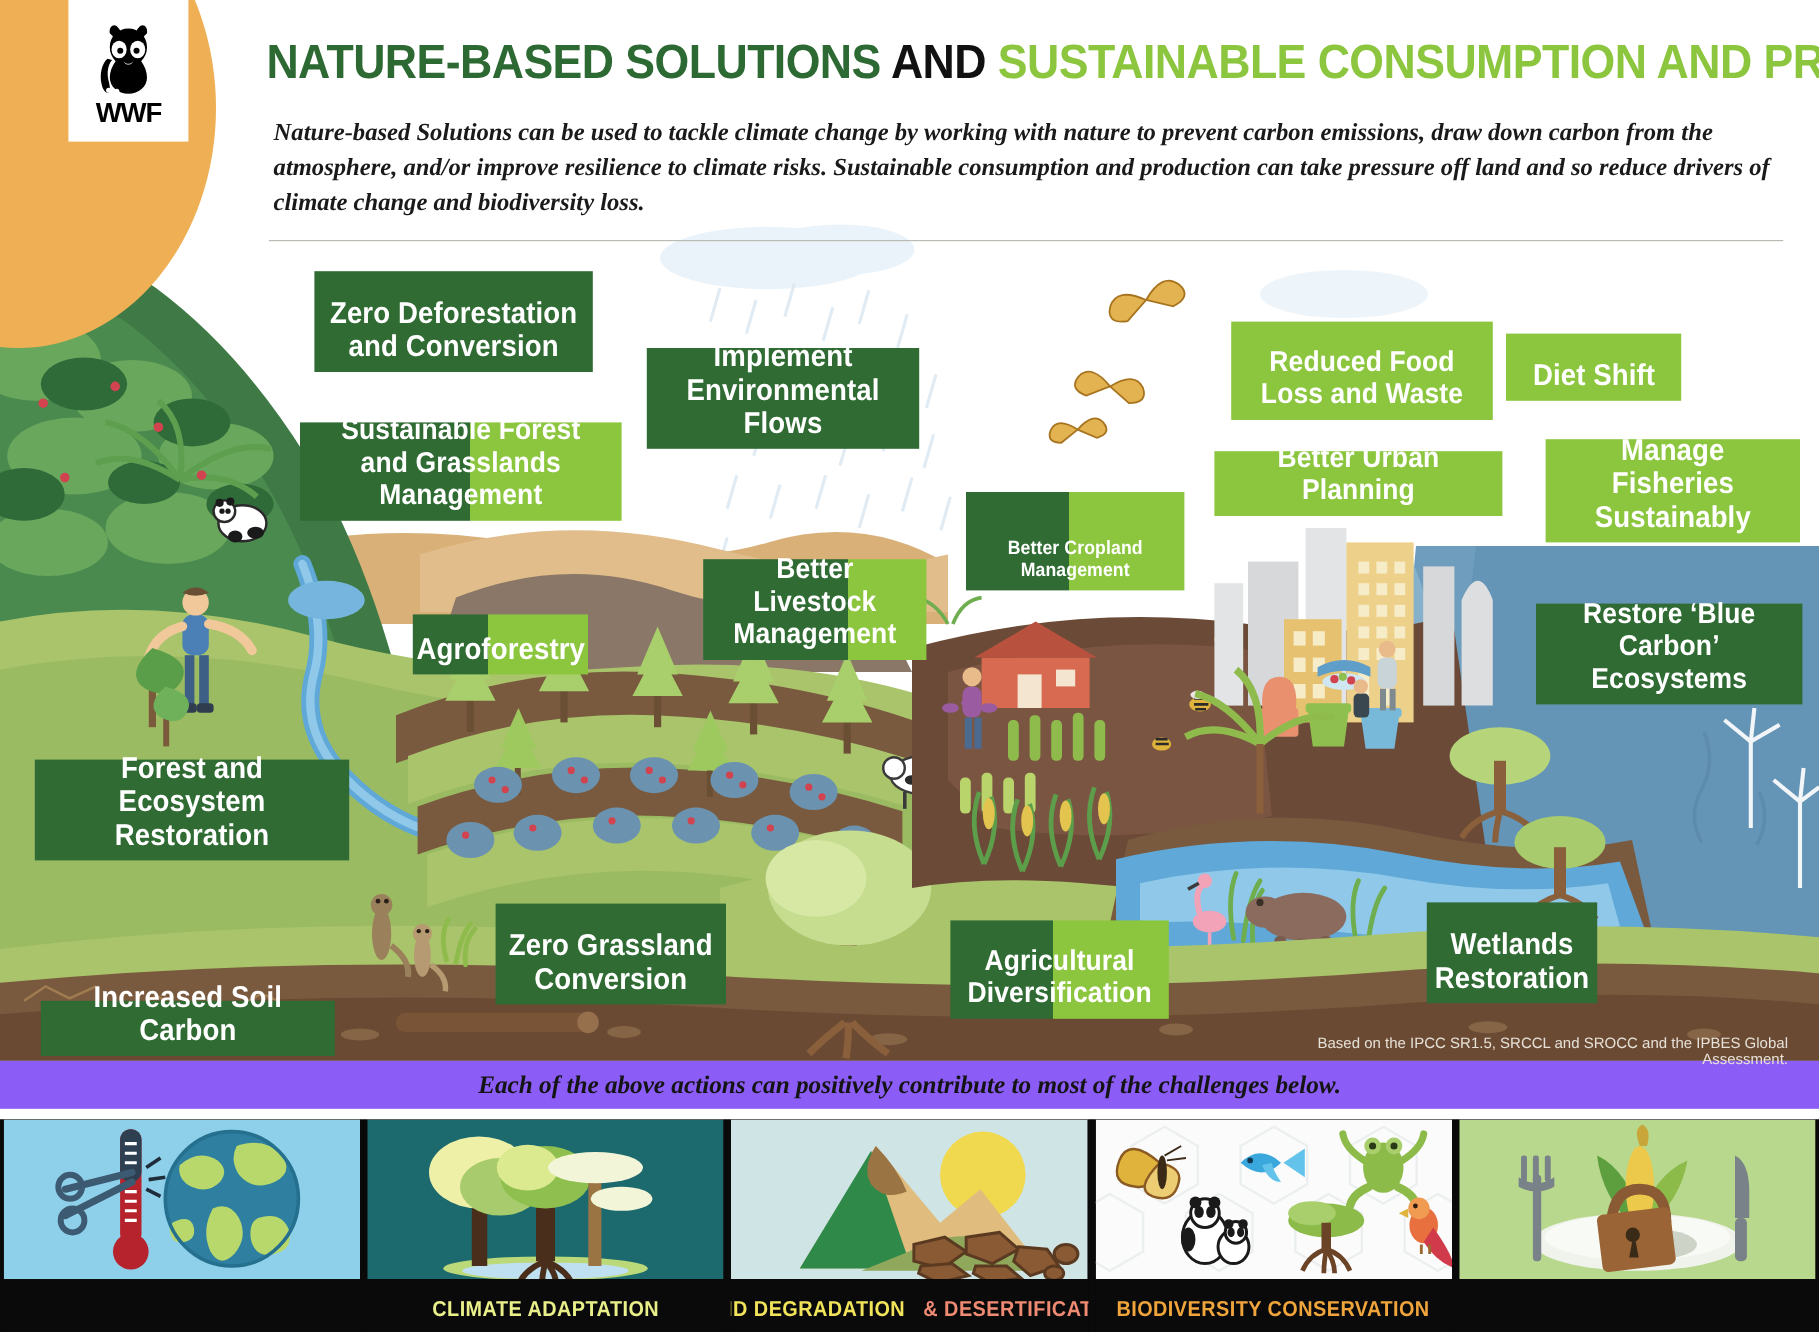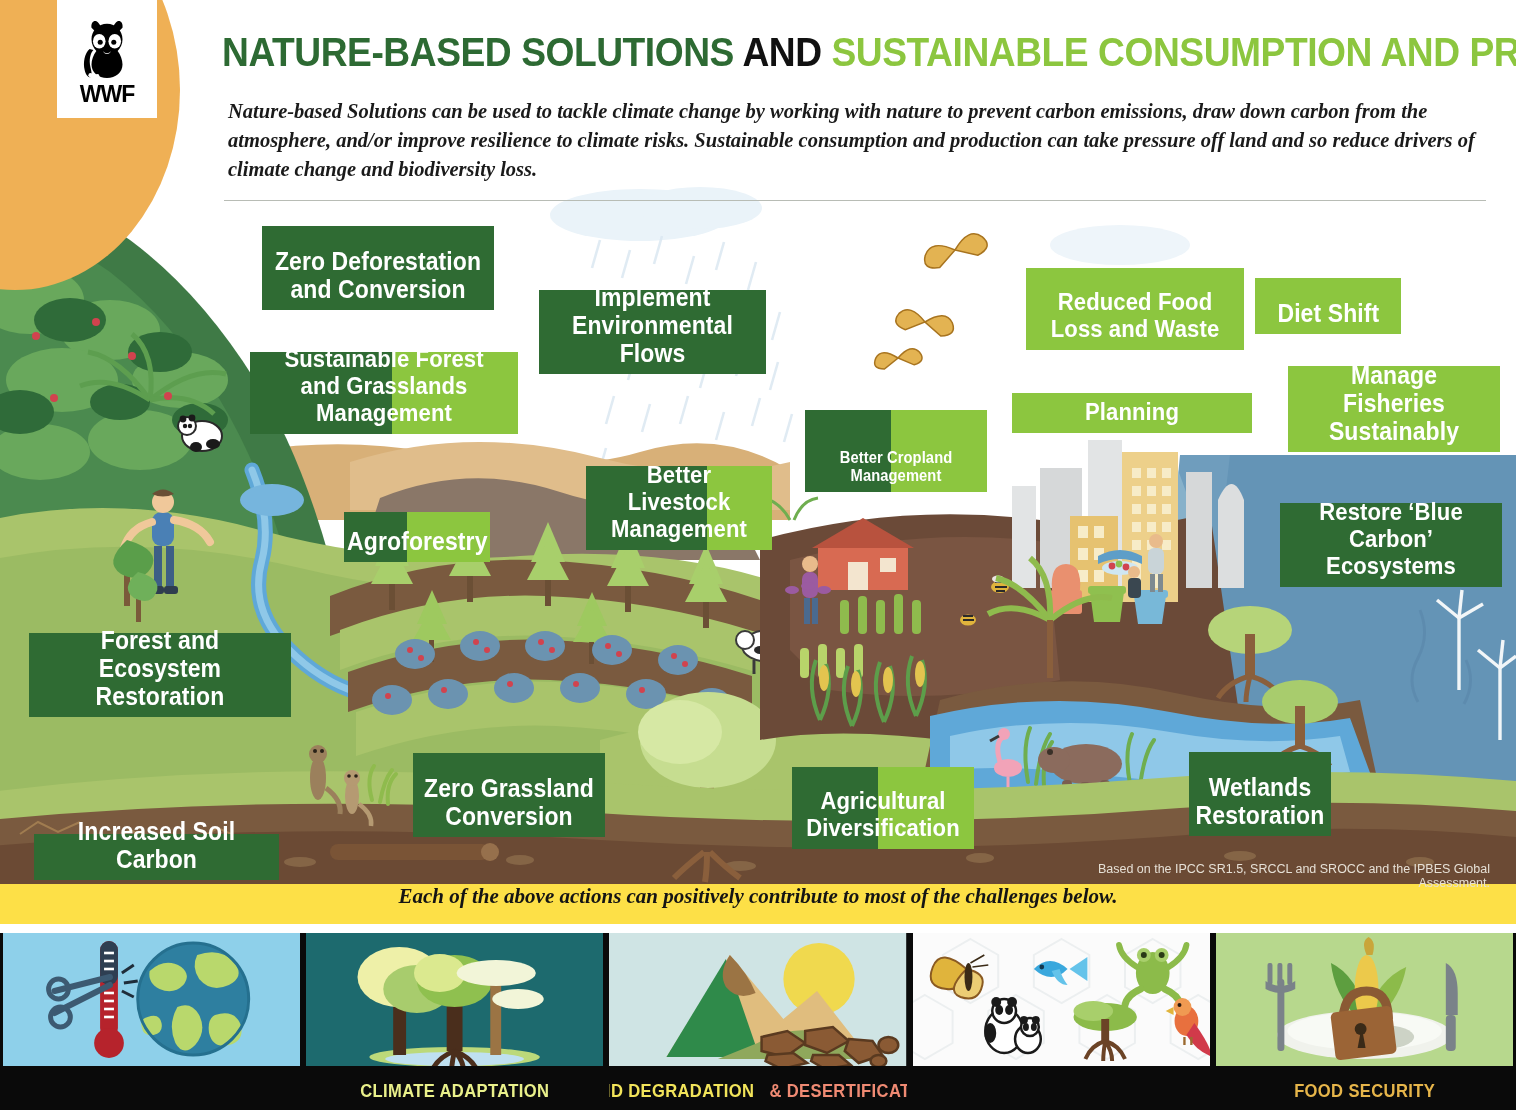--- a/index.html
+++ b/index.html
@@ -76,22 +76,22 @@
   
   .attrib{
     position:absolute;left:1050px;top:862px;width:440px;
     text-align:right;color:#e6e0d6;font-size:12.5px;
     font-family:"Liberation Sans",sans-serif;z-index:45;
   }
 
   
   .mid-banner{
     position:absolute;left:0;top:884px;width:1516px;height:40px;
-    background:#fde047;z-index:30;
-    display:flex;justify-content:center;
+    background:#8b5cf6;z-index:30;
+    display:flex;align-items:center;justify-content:center;
   }
   .mid-banner span{
     font-family:"Liberation Serif",serif;font-style:italic;font-weight:bold;
     font-size:21px;color:#141414;
   }
 
   
   .challenges{
     position:absolute;left:0;top:933px;width:1516px;height:183px;
     display:flex;z-index:30;background:#0a0a0a;
@@ -677,21 +677,21 @@
       </div>
       <div class="lbl split" style="left: 805px; top: 410px; width: 182px; height: 82px; font-size: 16px; background: linear-gradient(to right, rgb(47, 107, 51) 0px, rgb(47, 107, 51) 47%, rgb(140, 198, 63) 47%, rgb(140, 198, 63) 100%);">
         <span>Better Cropland Management</span>
       </div>
       <div class="lbl solid-light" style="left: 1026px; top: 268px; width: 218px; height: 82px; font-size: 24px;">
         <span>Reduced Food Loss and Waste</span>
       </div>
       <div class="lbl solid-light" style="left: 1255px; top: 278px; width: 146px; height: 56px; font-size: 25px;">
         <span>Diet Shift</span>
       </div>
-      <div class="lbl solid-light" style="left: 1012px; top: 393px; width: 240px; height: 40px; font-size: 24px;">
+      <div class="lbl solid-light" style="left: 1012px; top: 376px; width: 240px; height: 54px; font-size: 24px;">
         <span>Better Urban Planning</span>
       </div>
       <div class="lbl solid-light" style="left: 1288px; top: 366px; width: 212px; height: 86px; font-size: 25px;">
         <span>Manage Fisheries Sustainably</span>
       </div>
       <div class="lbl split" style="left: 586px; top: 466px; width: 186px; height: 84px; font-size: 24px; background: linear-gradient(to right, rgb(47, 107, 51) 0px, rgb(47, 107, 51) 65%, rgb(140, 198, 63) 65%, rgb(140, 198, 63) 100%);">
         <span>Better Livestock Management</span>
       </div>
       <div class="lbl split" style="left: 344px; top: 512px; width: 146px; height: 50px; font-size: 25px; background: linear-gradient(to right, rgb(47, 107, 51) 0px, rgb(47, 107, 51) 43%, rgb(140, 198, 63) 43%, rgb(140, 198, 63) 100%);">
         <span>Agroforestry</span>
@@ -888,20 +888,23 @@
             <circle cx="-13" cy="-20" r="2" fill="#2a1a10"></circle>
             <path d="M-19 -18 l-8 4 l8 4z" fill="#e0b43c"></path>
             <path d="M2 -2 q16 22 18 34 q-16 -6 -26 -22z" fill="#d13a4a"></path>
             <g stroke="#9b6a30" stroke-width="2.4">
                 <line x1="-8" y1="12" x2="-8" y2="20"></line>
                 <line x1="-1" y1="12" x2="-1" y2="20"></line>
               </g>
           </g>
         </svg>
       </div>
+      <div class="chal-label">
+        <span style="color:#f0a53c;">BIODIVERSITY CONSERVATION</span>
+      </div>
     </div>
 
     <div class="chal">
       <div class="chal-art">
         <svg viewBox="0 0 300 133" preserveAspectRatio="none">
           <rect width="300" height="133" fill="#b7d88d"></rect>
           <ellipse cx="150" cy="102" rx="88" ry="24" fill="#f0f2ec"></ellipse>
           <ellipse cx="150" cy="98" rx="78" ry="19" fill="#f8faf5"></ellipse>
           <ellipse cx="168" cy="104" rx="32" ry="12" fill="#cdd3c6"></ellipse>
 
@@ -926,21 +929,18 @@
           </g>
 
           <g>
             <path d="M128 86 q2 -28 24 -28 q22 0 22 28" fill="none" stroke="#8a5a34" stroke-width="9"></path>
             <rect x="118" y="76" width="62" height="48" rx="5" fill="#9b6436" transform="rotate(-7 149 100)"></rect>
             <circle cx="146" cy="96" r="6" fill="#3a2a18"></circle>
             <path d="M146 99 l-3 16 l8 0 l-3 -16z" fill="#3a2a18"></path>
           </g>
         </svg>
       </div>
-      <div class="chal-label">
-        <span style="color:#e6b54a;">FOOD SECURITY</span>
-      </div>
     </div>
 
   </div>
 
   <div class="bottom-strip"></div>
 </div>
 
 </body></html>

